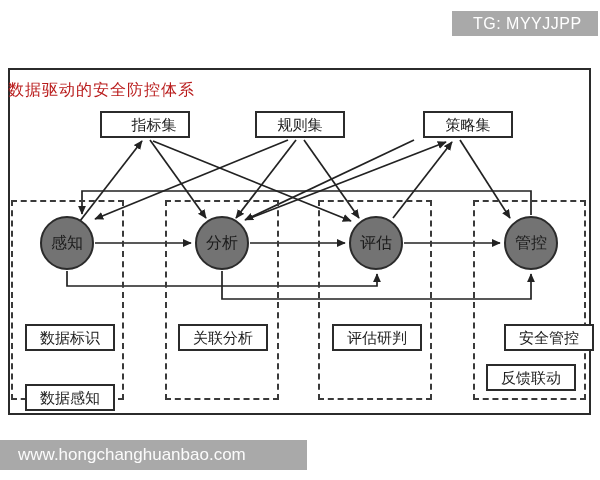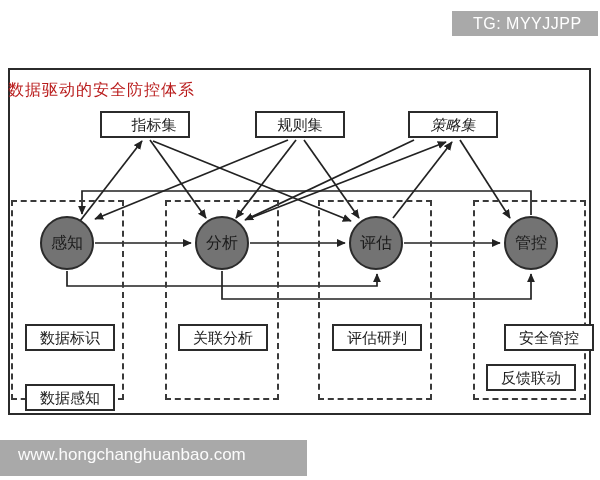--- a/index.html
+++ b/index.html
@@ -32,21 +32,21 @@
   #arrow-layer{left:0;top:0;width:600px;height:480px;pointer-events:none;}
 
   
   .top-box{
     top:111px;width:90px;height:27px;background:#fff;
     border:2px solid #2b2b2b;text-align:center;line-height:24px;
     font-size:15px;z-index:3;
   }
   #box-indicator-set{left:100px;padding-left:18px;}
   #box-rule-set{left:255px;}
-  #box-strategy-set{left:408px;font-style:italic;}
+  #box-strategy-set{left:423px;}
 
   
   .dashed-box{
     top:200px;height:200px;border:2px dashed #3a3a3a;background:transparent;z-index:1;
   }
   #group-1{left:11px;width:113px;}
   #group-2{left:165px;width:114px;}
   #group-3{left:318px;width:114px;}
   #group-4{left:473px;width:113px;}
 
@@ -68,21 +68,21 @@
   }
   #cap-data-label{left:25px;top:324px;}
   #cap-data-perception{left:25px;top:384px;}
   #cap-correlation{left:178px;top:324px;}
   #cap-assess-judge{left:332px;top:324px;}
   #cap-sec-control{left:504px;top:324px;}
   #cap-feedback-link{left:486px;top:364px;}
 
   
   #footer-bar{
-    left:0;top:440px;width:307px;height:36px;background:#a9a9a9;
+    left:0;top:440px;width:307px;height:30px;background:#a9a9a9;
     color:#fbfbfb;font-size:17px;line-height:30px;padding-left:18px;
   }
 </style>
 </head>
 <body>
 
 <div class="abs" id="tg-badge">TG: MYYJJPP</div>
 
 <div class="abs" id="outer-frame"></div>
 

